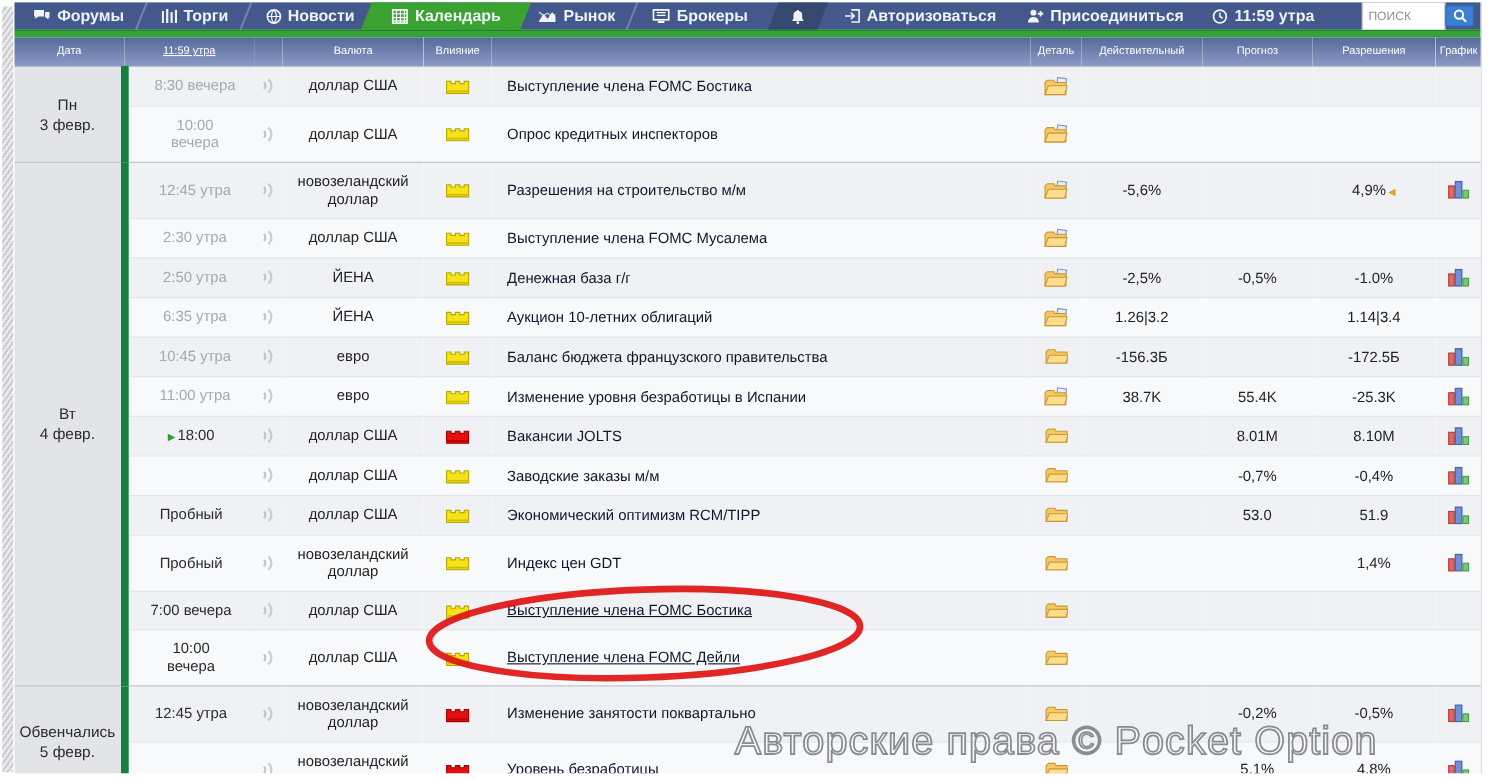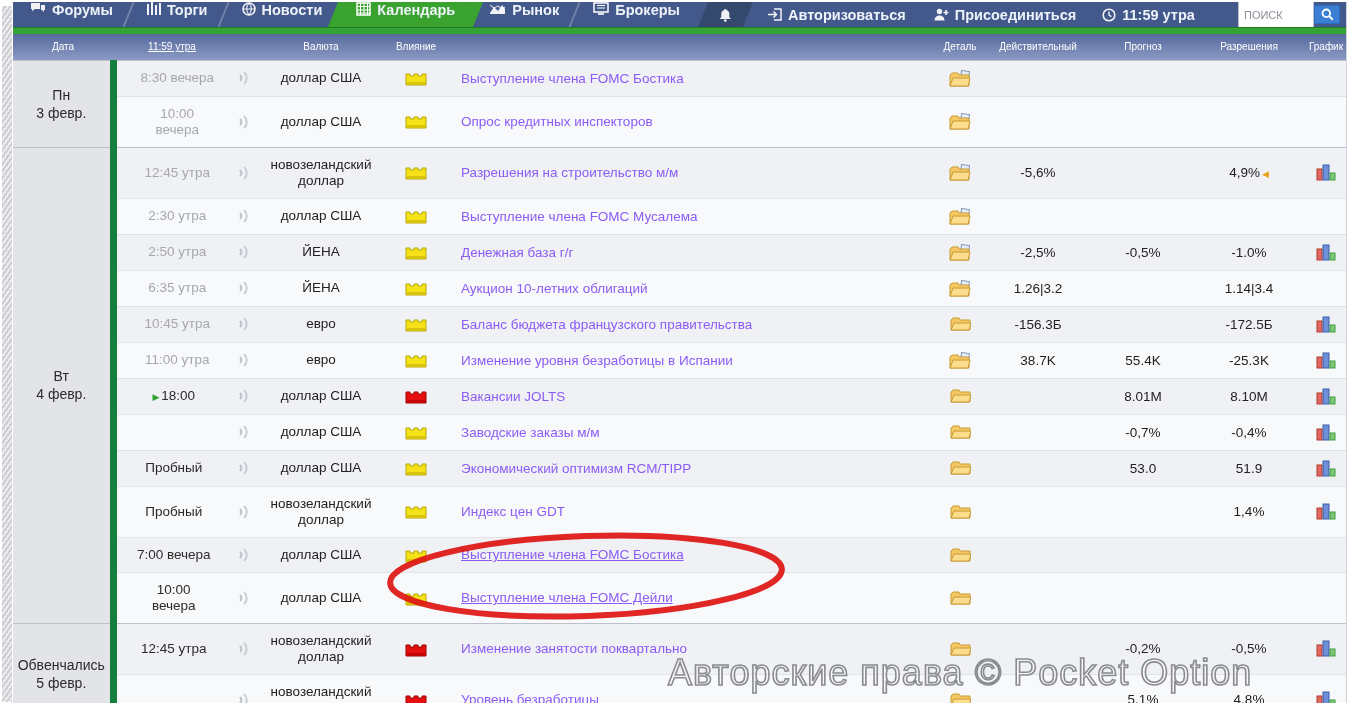--- a/index.html
+++ b/index.html
@@ -7,21 +7,21 @@
     font-family:"Liberation Sans", sans-serif; }
   .frame { position:relative; width:1355px; height:708px; background:#fff; }
   .stripes { position:absolute; left:2px; top:6px; width:10px; height:696px;
     background:repeating-linear-gradient(125deg,#ececee 0 2px,#cdced2 2px 4px); }
   .app { position:absolute; left:13px; top:2px; width:1334px; height:701px;
     overflow:hidden; background:#fff; border-right:1px solid #cfd3da; }
 
   
   nav { height:25px; background:#44598b; display:flex; align-items:center;
     color:#eef2f9; font-size:14.5px; font-weight:bold; white-space:nowrap; overflow:hidden; }
-  .tab { position:relative; display:flex; align-items:flex-start; gap:6px; padding:0 17px;
+  .tab { position:relative; display:flex; align-items:center; gap:6px; padding:0 17px;
     height:100%; cursor:pointer; }
   .tab .sep { position:absolute; right:0; top:-4px; bottom:-2px; width:2px;
     background:rgba(255,255,255,.25); transform:skewX(-22deg); }
   .tab.active { background:#3aa32f; }
   .tab.active:before, .tab.active:after { content:""; position:absolute; top:0; bottom:0; width:14px;
     background:#3aa32f; }
   .tab.active:before { left:-6px; transform:skewX(-22deg); }
   .tab.active:after  { right:-6px; transform:skewX(-22deg); }
   .bell-wrap { position:relative; padding:0 16px; height:100%; display:flex; align-items:center;
     background:#35496f; transform:skewX(-22deg); margin:0 6px; cursor:pointer; }
@@ -47,21 +47,21 @@
   tr.group-start td { border-top:1px solid #bcc1cb; }
   td.datecell { background:#e3e4e8 !important; text-align:center; color:#2b2b2b;
     font-size:14px; white-space:pre-line; line-height:18px; border-right:7px solid #15803d; }
   td.c-time { text-align:center; white-space:pre-line; line-height:16px; }
   .t-past { color:#a6a8ae;padding-left:11px; }
   .t-upcoming { color:#2b2b2b; }
   .play-marker { color:#2ca02c; font-size:9px; margin-right:2px; }
   td.c-speaker { text-align:center; }
   td.c-currency { text-align:center; white-space:pre-line; line-height:16px; color:#222; }
   td.c-impact { text-align:center; }
-  td.c-event { color:#8b5cf6; padding-left:14px;margin-top:44px; }
+  td.c-event { color:#0f172a; padding-left:14px;margin-top:44px; }
   td.c-event.ul { text-decoration:underline; }
   td.c-detail { text-align:center; cursor:pointer; }
   td.c-num { text-align:center; color:#222; }
   .tone-red { color:#cc1111; }
   .tone-green { color:#27a427; }
   .prev-marker { color:#e8a01f; font-size:9px; margin-left:2px; }
   td.c-chart { text-align:center; cursor:pointer; }
   svg { display:block; margin:0 auto; }
   .inline-svg { display:inline-block; vertical-align:middle; }
 

